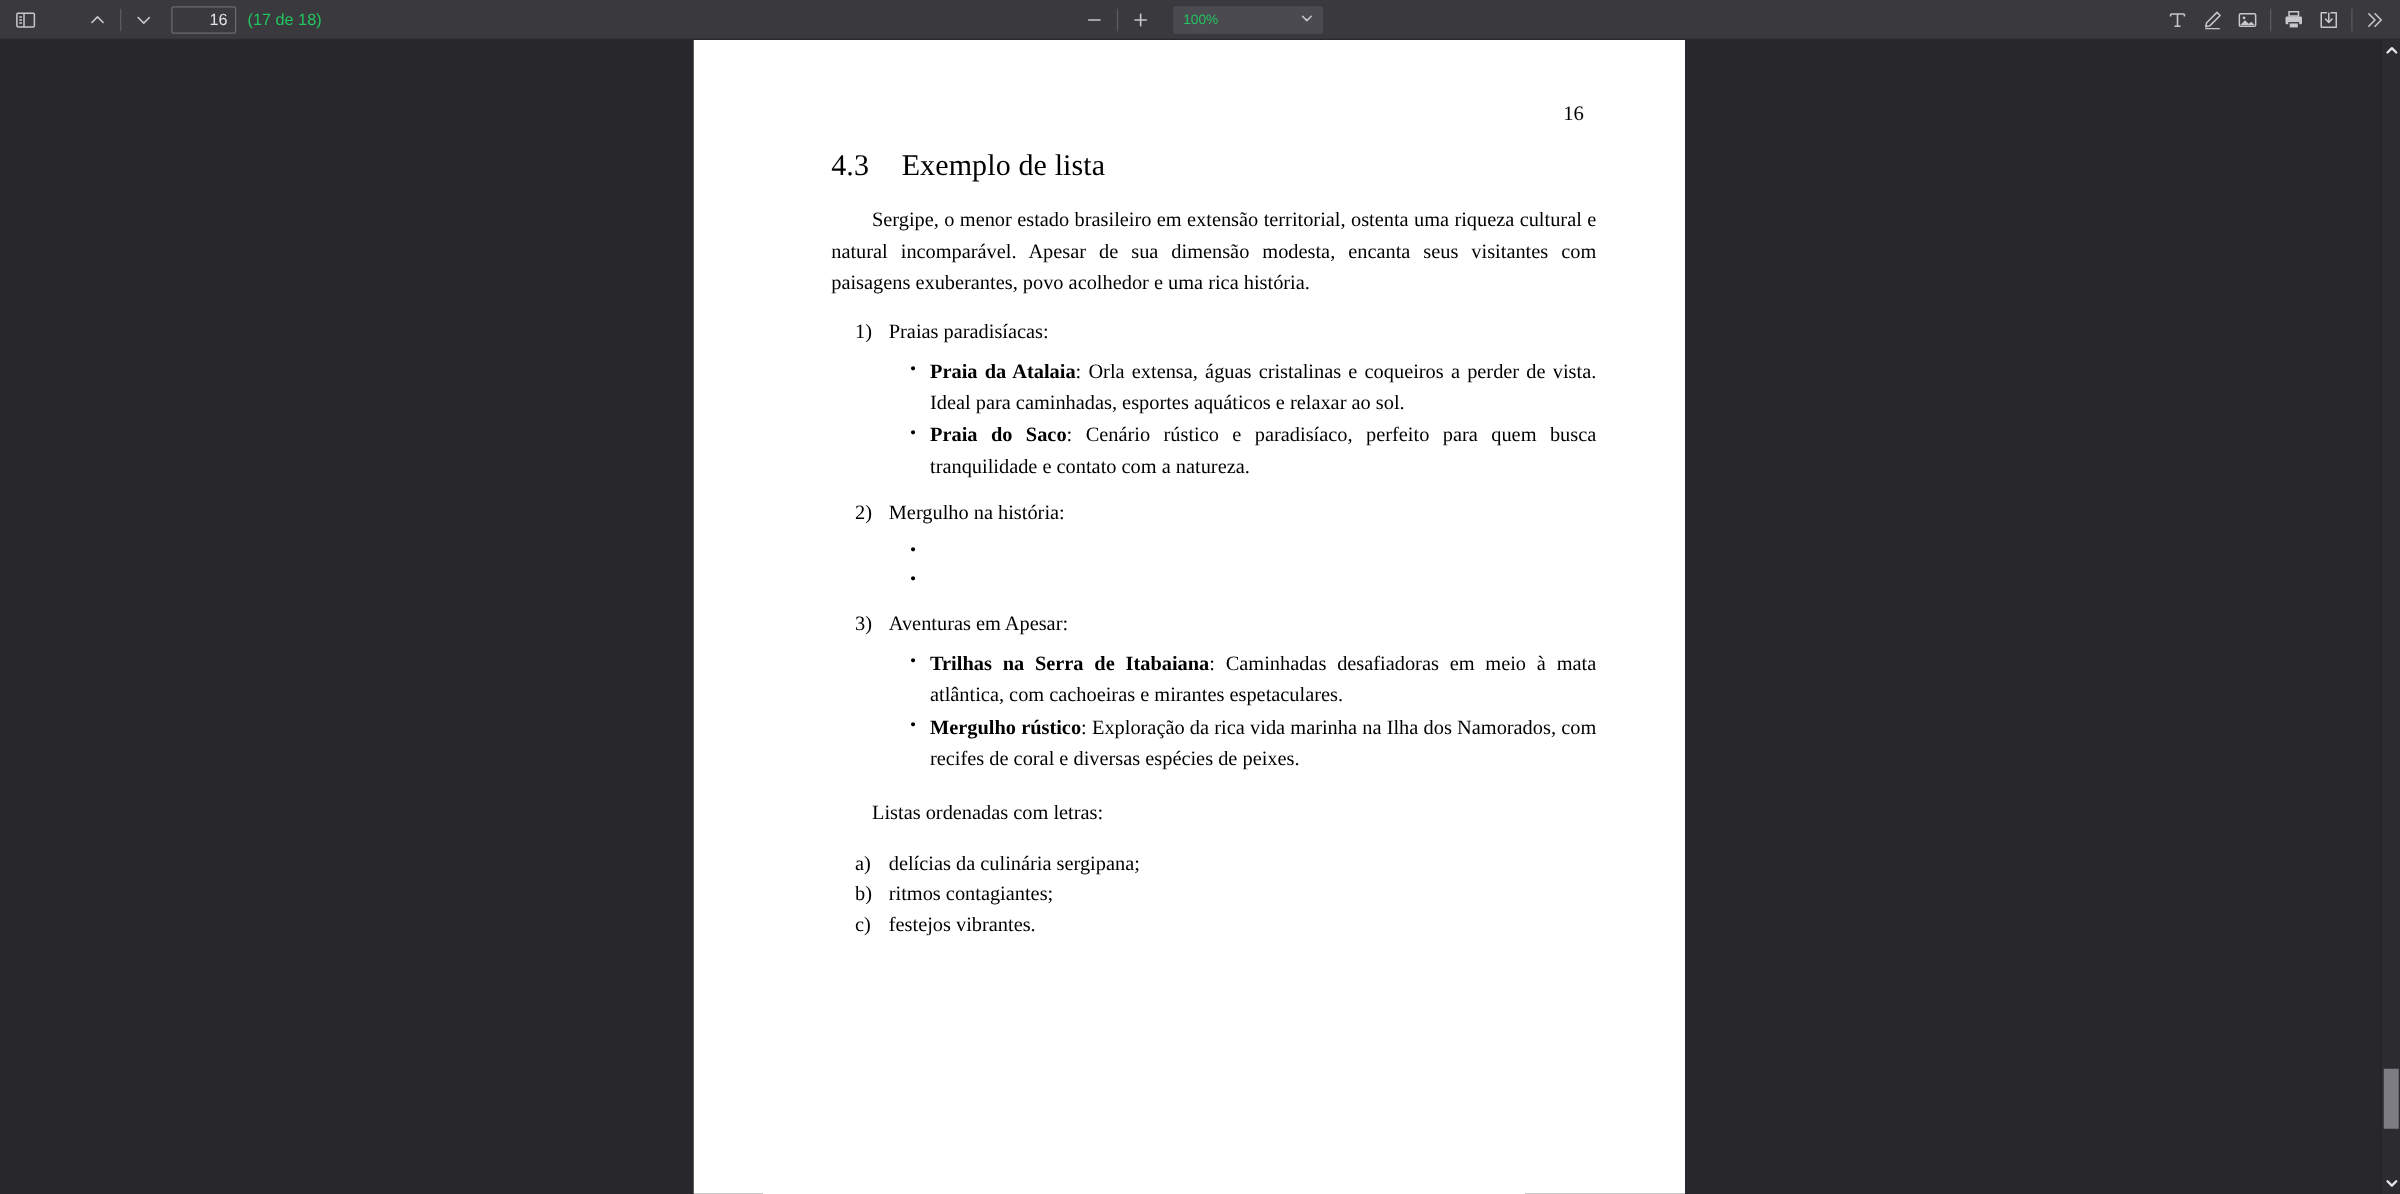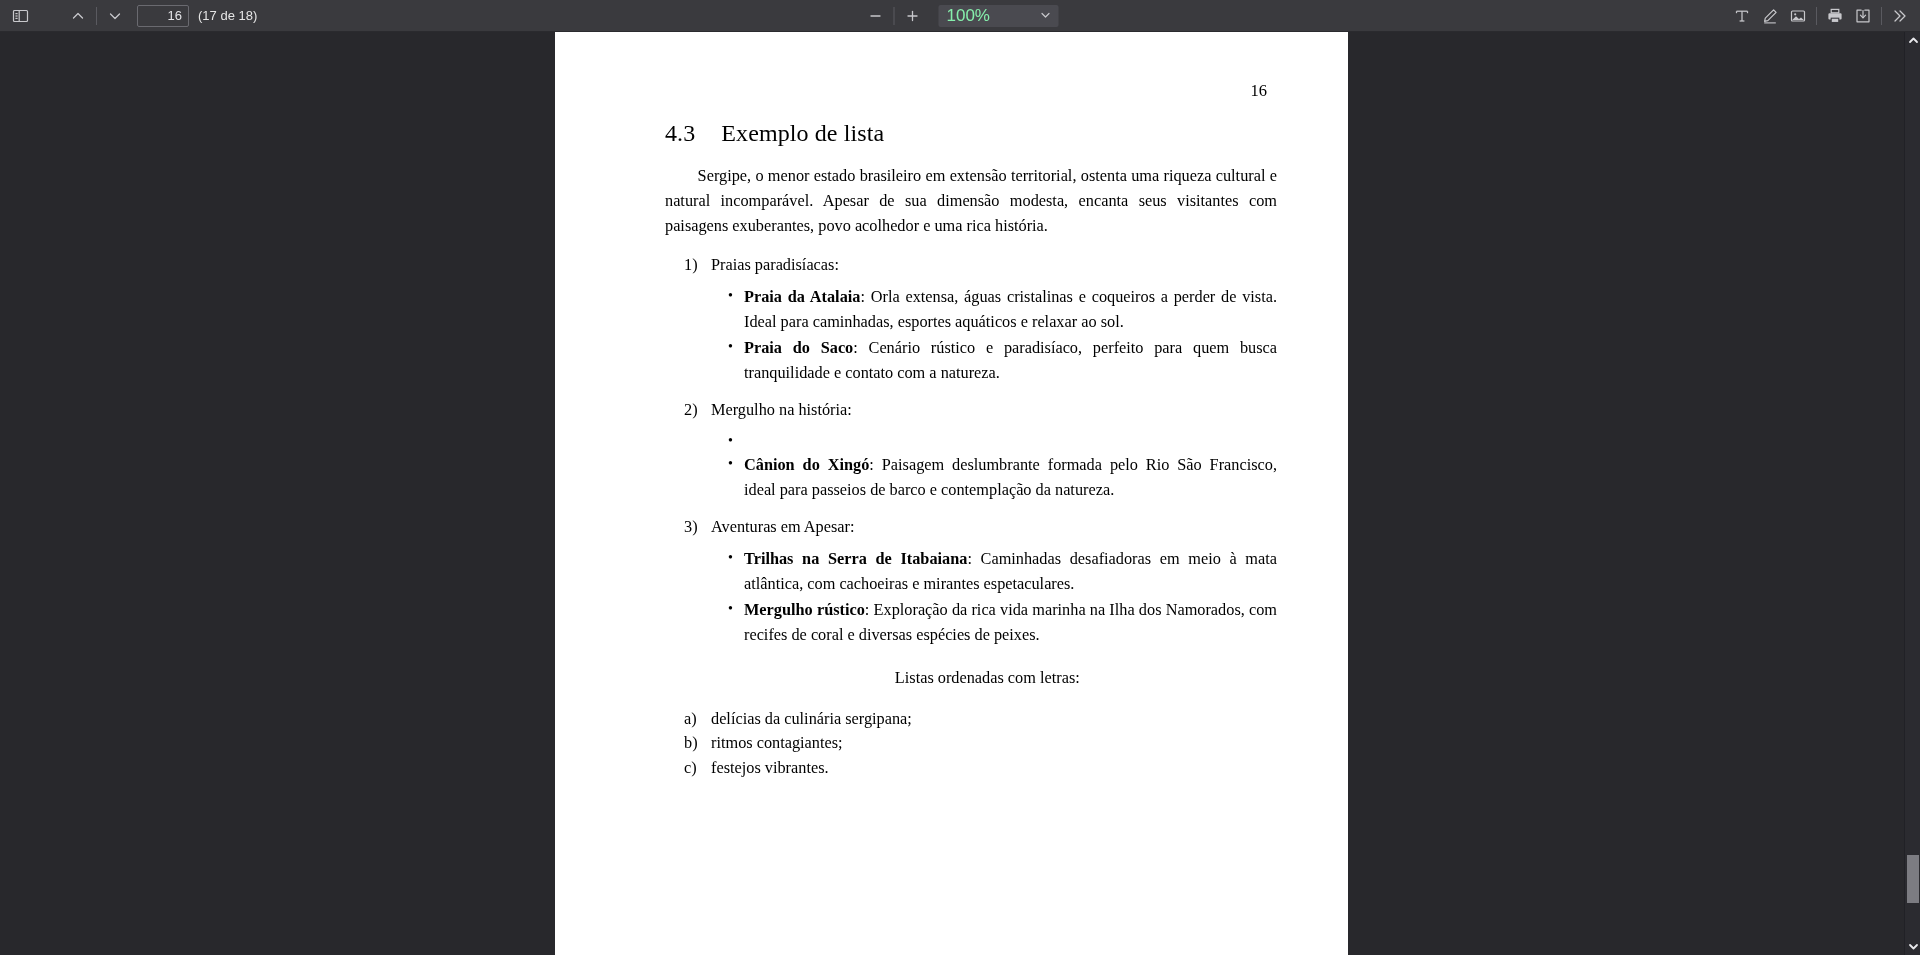--- a/index.html
+++ b/index.html
@@ -42,31 +42,31 @@
     border-radius: 2px;
     color: #e4e4e8;
     font-family: "Liberation Sans", sans-serif;
     font-size: 13px;
     text-align: right;
     padding: 0 6px;
     margin-left: 8px;
     outline: none;
   }
   .page-total {
-    color: #e5e5e5; font-size: 13px;
+    color: #22c55e; font-size: 13px;
     margin-left: 9px;
     white-space: nowrap;
   }
 
   .zoom-select {
     position: relative;
     width: 120px; height: 22px;
     background: #4a4a50;
     border: none; border-radius: 2px;
-    color: #86efac; font-size: 17px;
+    color: #22c55e; font-size: 11px;
     display: flex; align-items: center;
     padding: 0 8px;
     margin-left: 12px;
     cursor: pointer;
   }
   .zoom-select .caret {
     position: absolute; right: 7px; top: 50%;
     transform: translateY(-50%);
     color: #c8c8cc;
   }
@@ -186,21 +186,21 @@
 
   ol.alphalist { list-style: none; margin: 0; padding: 0; }
   ol.alphalist > li {
     font-size: 16.3px;
     line-height: 1.5;
     display: flex;
     padding-left: 19px;
   }
   ol.alphalist > li .marker { width: 27px; flex: 0 0 27px; }
 
-  .spacer-lead { margin-top: 18px; text-align: center; }
+  .spacer-lead { margin-top: 18px; }
 </style>
 </head>
 <body>
 
 <div id="toolbar">
 
   <div class="tb-left">
 
     <button class="tbtn" title="sidebar">
       <svg width="17" height="16" viewBox="0 0 17 16" fill="none">
@@ -348,21 +348,20 @@
               <div class="li-head">
                 <span class="marker">2)</span>
                 <span>Mergulho na história:</span>
               </div>
               <ul class="sublist">
                 <li>
                   <span class="bullet">•</span>
                 </li>
                 <li>
                   <span class="bullet">•</span>
-                  <span class="txt"><b>Cânion do Xingó</b><span>: Paisagem deslumbrante formada pelo Rio São Francisco, ideal para passeios de barco e contemplação da natureza.</span></span>
                 </li>
               </ul>
             </li>
             <li>
               <div class="li-head">
                 <span class="marker">3)</span>
                 <span>Aventuras em Apesar:</span>
               </div>
               <ul class="sublist">
                 <li>

